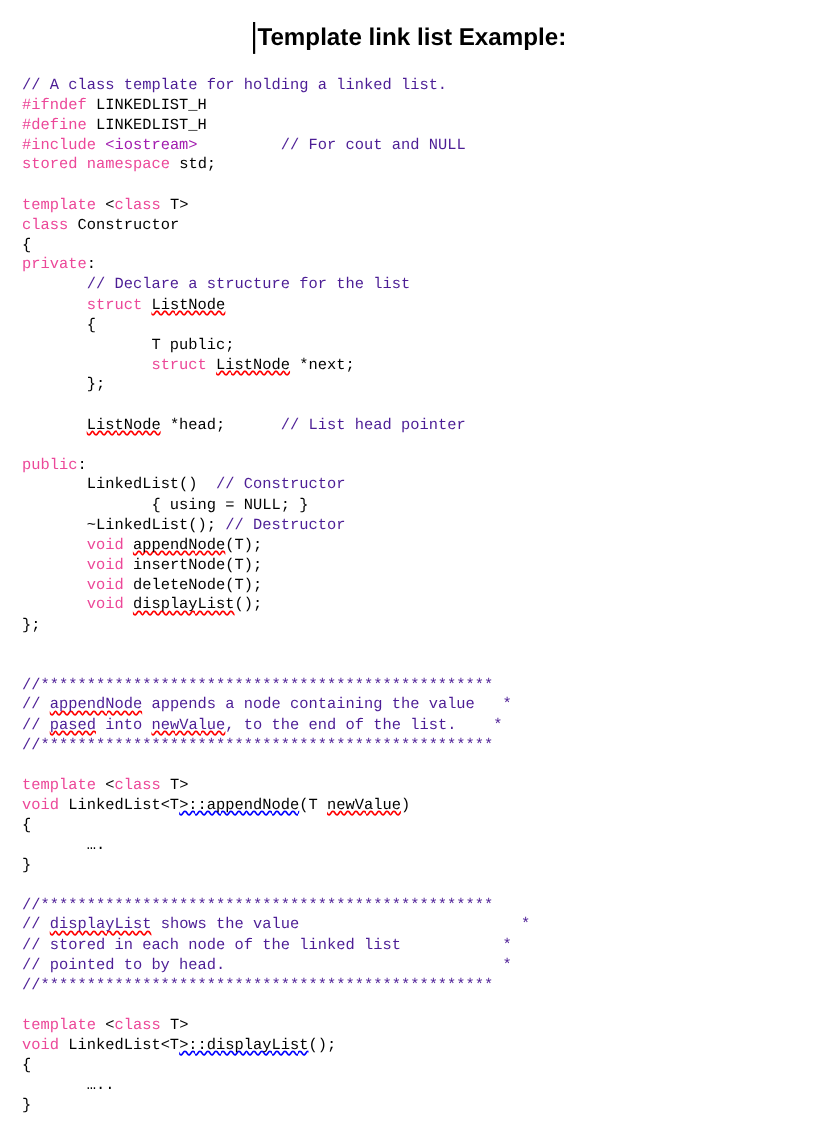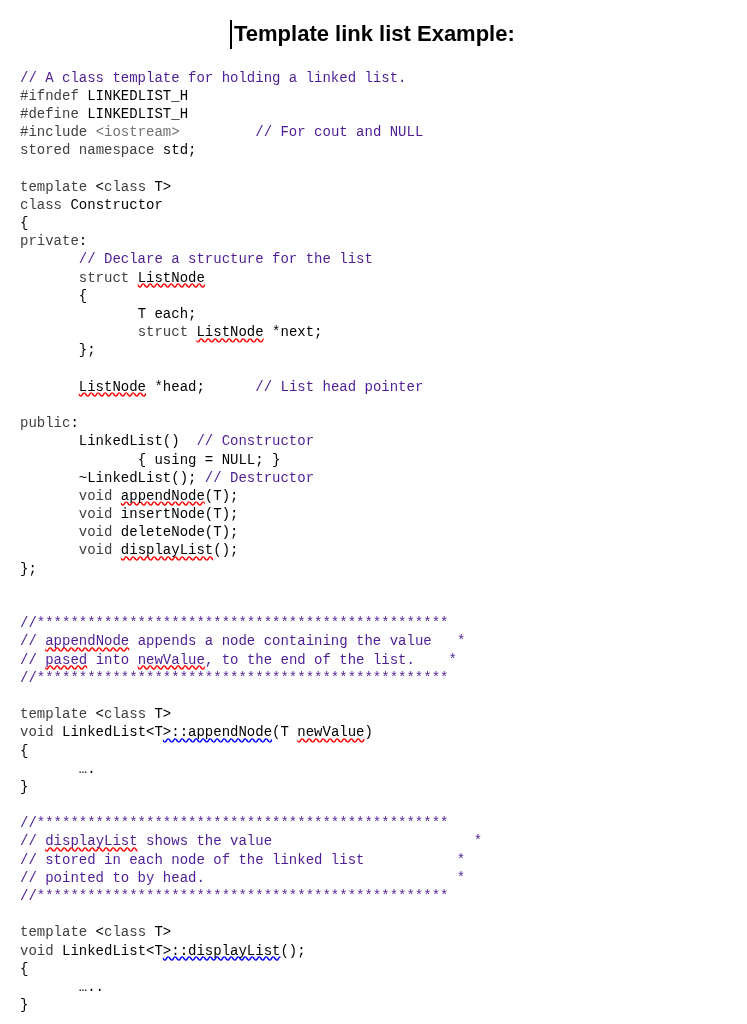--- a/index.html
+++ b/index.html
@@ -20,23 +20,23 @@
       margin-bottom: 20px;
       border-left: 2px solid black;
       padding-left: 2px;
       display: inline-block;
       margin-left: 210px;
     }
     .code-block {
       white-space: pre;
       color: black;
     }
-    .kw { color: #404040; }
+    .kw { color: #ec4899; }
     .cm { color: #4c1d95; }
-    .inc { color: #737373; }
+    .inc { color: #a21caf; }
     .squig-red {
       text-decoration: underline wavy red;
       text-decoration-skip-ink: none;
     }
     .squig-blue {
       text-decoration: underline wavy #0000ff;
       text-decoration-skip-ink: none;
       margin-top: 20px;
     }
   </style>
@@ -53,21 +53,21 @@
 <span class="kw">#include</span> <span class="inc">&lt;iostream&gt;</span>         <span class="cm">// For cout and NULL</span>
 <span class="kw">stored</span> <span class="kw">namespace</span> <span>std;</span>
 
 <span class="kw">template</span> &lt;<span class="kw">class</span> <span>T</span>&gt;
 <span class="kw">class</span> <span>Constructor</span>
 {
 <span class="kw">private</span>:
        <span class="cm">// Declare a structure for the list</span>
        <span class="kw">struct</span> <span class="squig-red">ListNode</span>
        {
-              <span>T each;</span>
+              <span>T public;</span>
               <span class="kw">struct</span> <span class="squig-red">ListNode</span> <span>*next;</span>
        };
 
        <span class="squig-red">ListNode</span> <span>*head;</span>      <span class="cm">// List head pointer</span>
 
 <span class="kw">public</span>:
        <span>LinkedList()</span>  <span class="cm">// Constructor</span>
               <span>{ using = NULL; }</span>
        <span>~LinkedList();</span> <span class="cm">// Destructor</span>
        <span class="kw">void</span> <span class="squig-red">appendNode</span><span>(T);</span>

